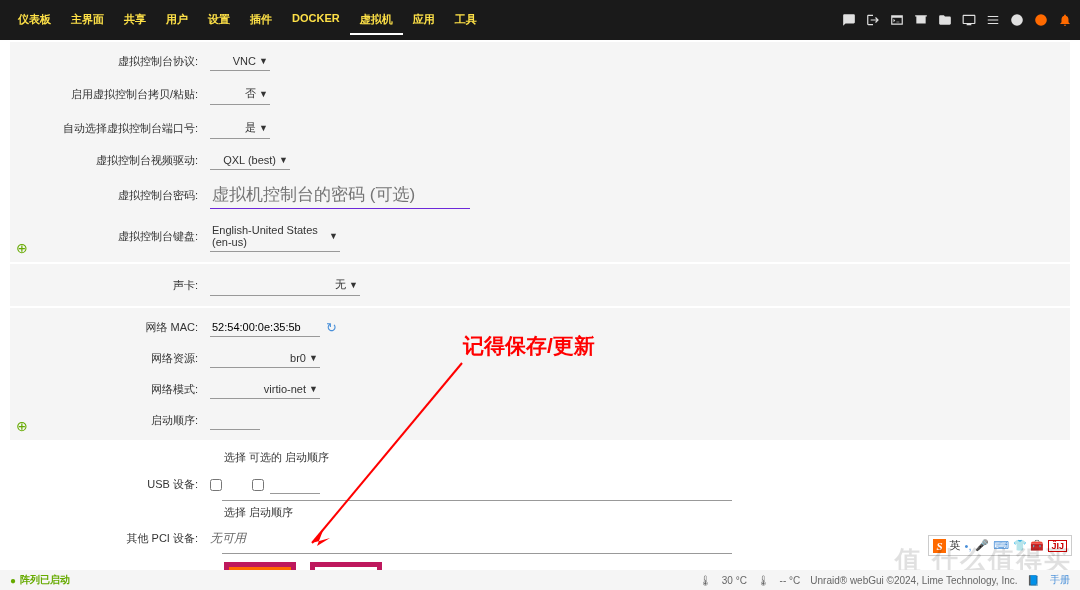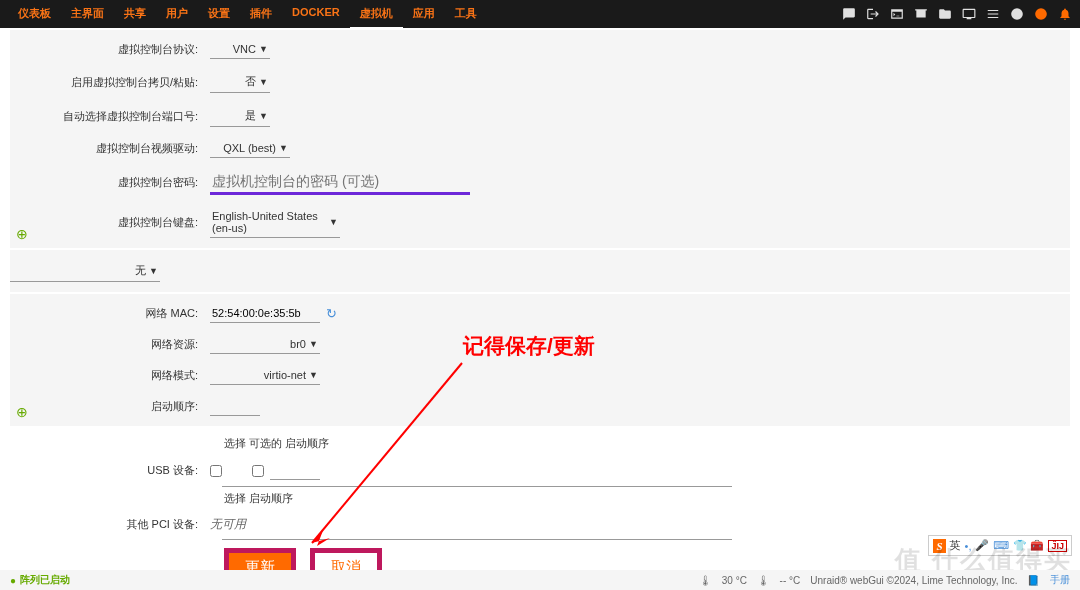--- a/index.html
+++ b/index.html
@@ -1,31 +1,31 @@
 <!DOCTYPE html>
 <html><head>
 <meta charset="utf-8">
 <style>
 * { box-sizing: border-box; margin: 0; padding: 0; }
 body { font-family: Arial, sans-serif; font-size: 12px; background: #fff; color: #333; width: 1080px; height: 590px; overflow: hidden; position: relative; }
-.topnav { background: #1a1a1a; color: #f97316; height: 28px; display: flex; align-items: center; padding: 0 8px; justify-content: space-between; }
+.topnav { background: #1a1a1a; color: #fde047; height: 40px; display: flex; align-items: center; padding: 0 8px; justify-content: space-between; }
 .nav-left { display: flex; gap: 0; }
 .nav-item { padding: 6px 10px; font-size: 11px; font-weight: bold; cursor: pointer; }
 .nav-item.active { border-bottom: 2px solid #fff; }
 .nav-right { display: flex; gap: 10px; align-items: center; }
 .section { background: #f5f5f5; margin: 2px 10px; padding: 4px 0; position: relative; }
 .section.white { background: #fff; }
 .plus-icon { position: absolute; left: 6px; bottom: 6px; color: #6a0; font-size: 14px; cursor: pointer; }
 .form-row { display: flex; align-items: center; padding: 6px 0; min-height: 28px; }
 .form-label { width: 200px; text-align: right; padding-right: 12px; font-size: 11px; color: #333; }
 .form-field { flex: 1; display: flex; align-items: center; gap: 6px; }
 .select-like, .input-like { border: none; border-bottom: 1px solid #999; background: transparent; font-size: 11px; padding: 3px 2px; min-width: 50px; }
 .select-like { position: relative; display: inline-flex; align-items: center; justify-content: flex-end; padding-right: 14px; cursor: pointer; }
 .dropdown-arrow { font-size: 9px; color: #333; position: absolute; right: 2px; }
-.password-input { color: #4a90d9; width: 260px; border: none; border-bottom: 3px solid #6d28d9; font-size: 14px; padding: 3px 2px; background: transparent; }
+.password-input { color: #4a90d9; width: 260px; border: none; border-bottom: 1px solid #6d28d9; font-size: 17px; padding: 3px 2px; background: transparent; }
 .wide-underline { border-bottom: 1px solid #999; height: 1px; flex: 1; max-width: 510px; margin-left: -2px; }
 .refresh-icon { color: #4a90d9; font-size: 13px; cursor: pointer; }
 .checkbox { width: 12px; height: 12px; }
 .info-text { font-size: 11px; color: #333; padding: 4px 0 4px 214px; }
 .buttons-row { padding: 8px 0 8px 214px; display: flex; gap: 14px; }
 .btn { border: 5px solid #be185d; background: #fff; color: #ff6a00; padding: 5px 16px; font-size: 15px; cursor: pointer; }
 .btn.primary { background: #ff6a00; color: #fff; }
 .annotation { position: absolute; left: 463px; top: 332px; color: #ff0000; font-size: 21px; font-weight: bold; pointer-events: none; }
 .arrow { position: absolute; left: 302px; top: 358px; width: 180px; height: 200px; pointer-events: none; }
 .footer { position: absolute; bottom: 0; left: 0; right: 0; background: #f5f5f5; height: 20px; display: flex; align-items: center; justify-content: space-between; padding: 0 10px; font-size: 10px; }
@@ -137,20 +137,21 @@
           <span>English-United States (en-us)</span>
           <span class="dropdown-arrow">▼</span>
         </div>
       </div>
   </div>
   <span class="plus-icon">⊕</span>
 </div>
 
 <div class="section">
   <div class="form-row">
+    <div class="form-label">声卡:</div>
     <div class="form-field">
         <div class="select-like" style="width:150px">
           <span>无</span>
           <span class="dropdown-arrow">▼</span>
         </div>
       </div>
   </div>
 </div>
 
 <div class="section">

